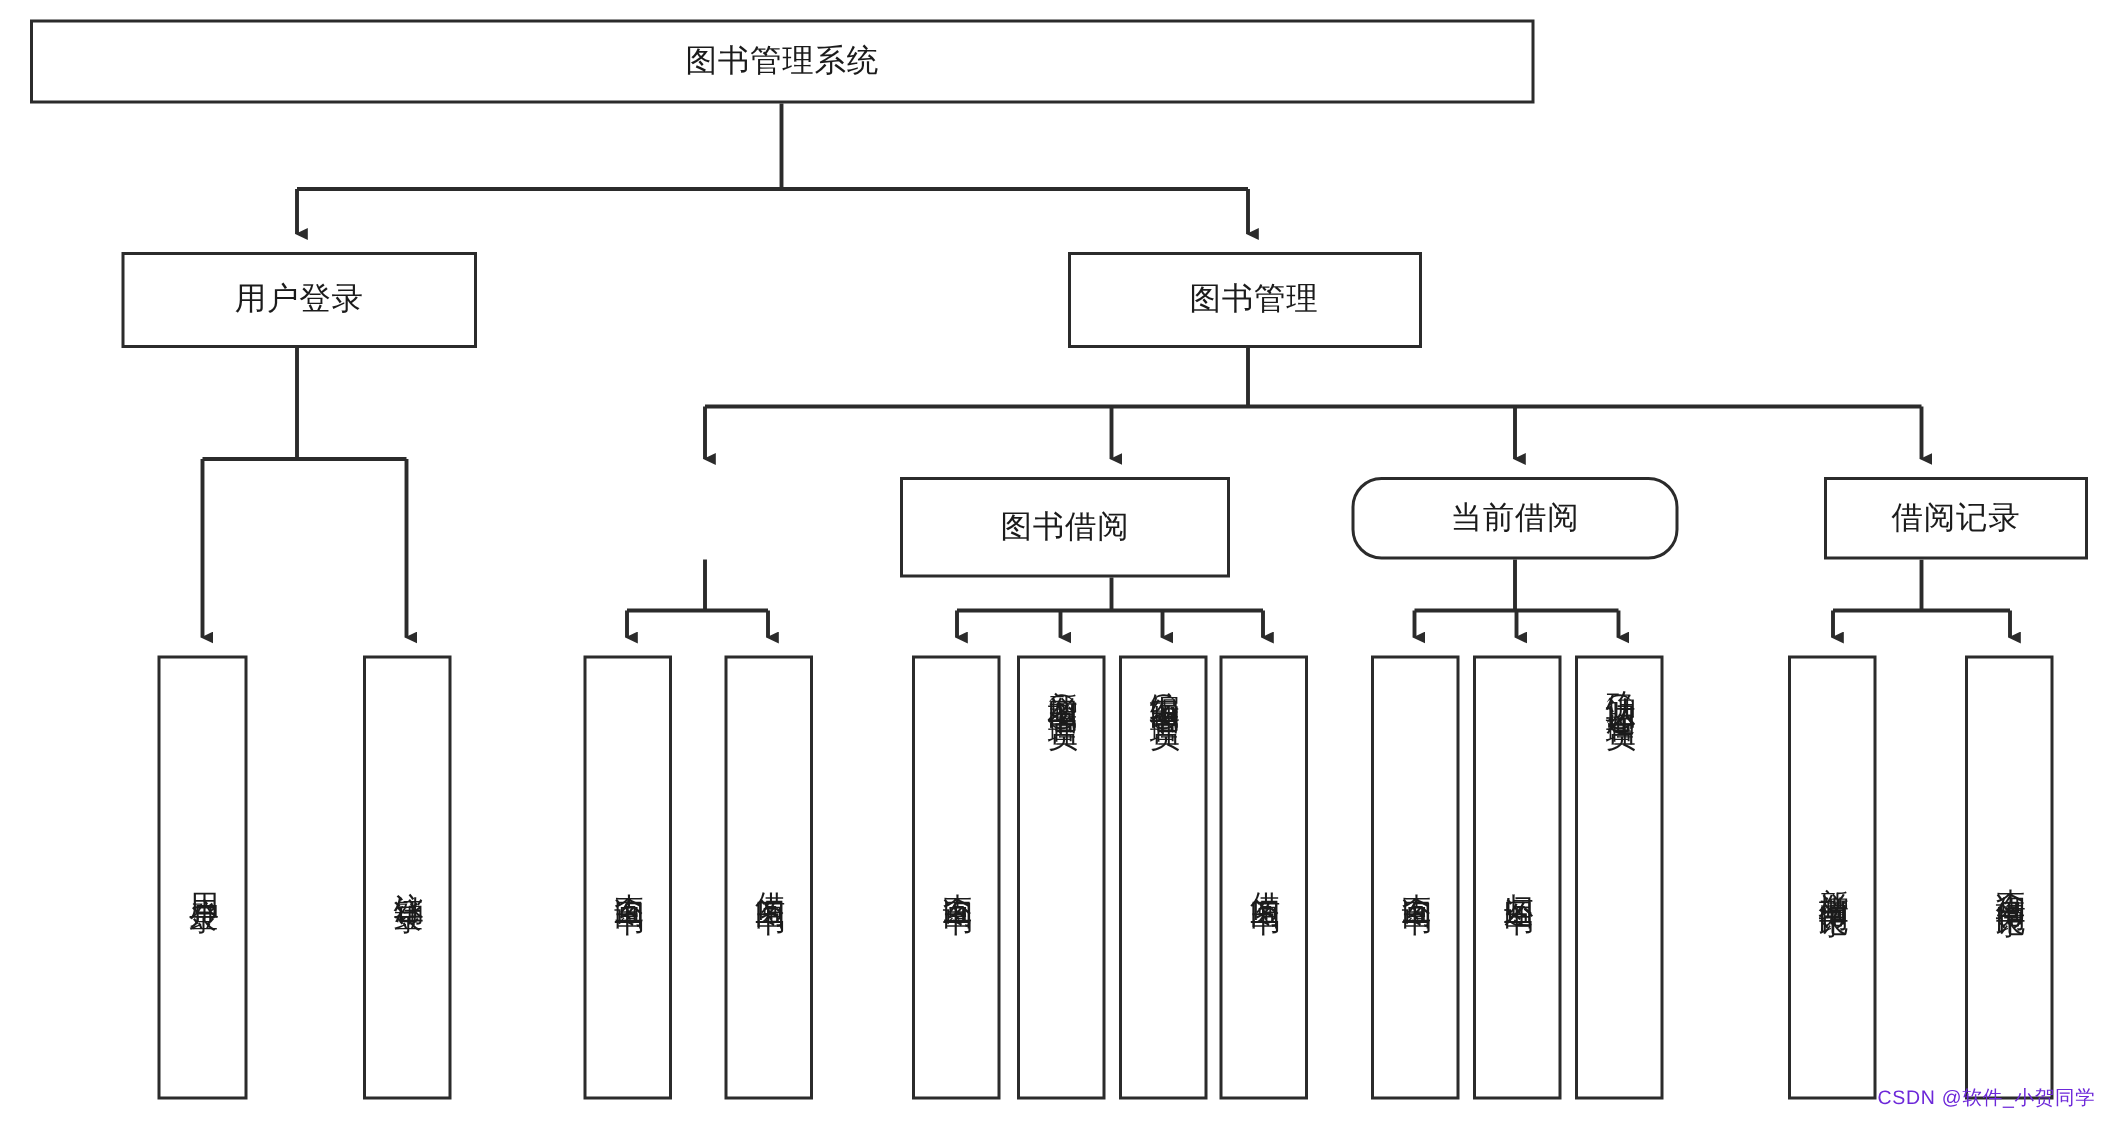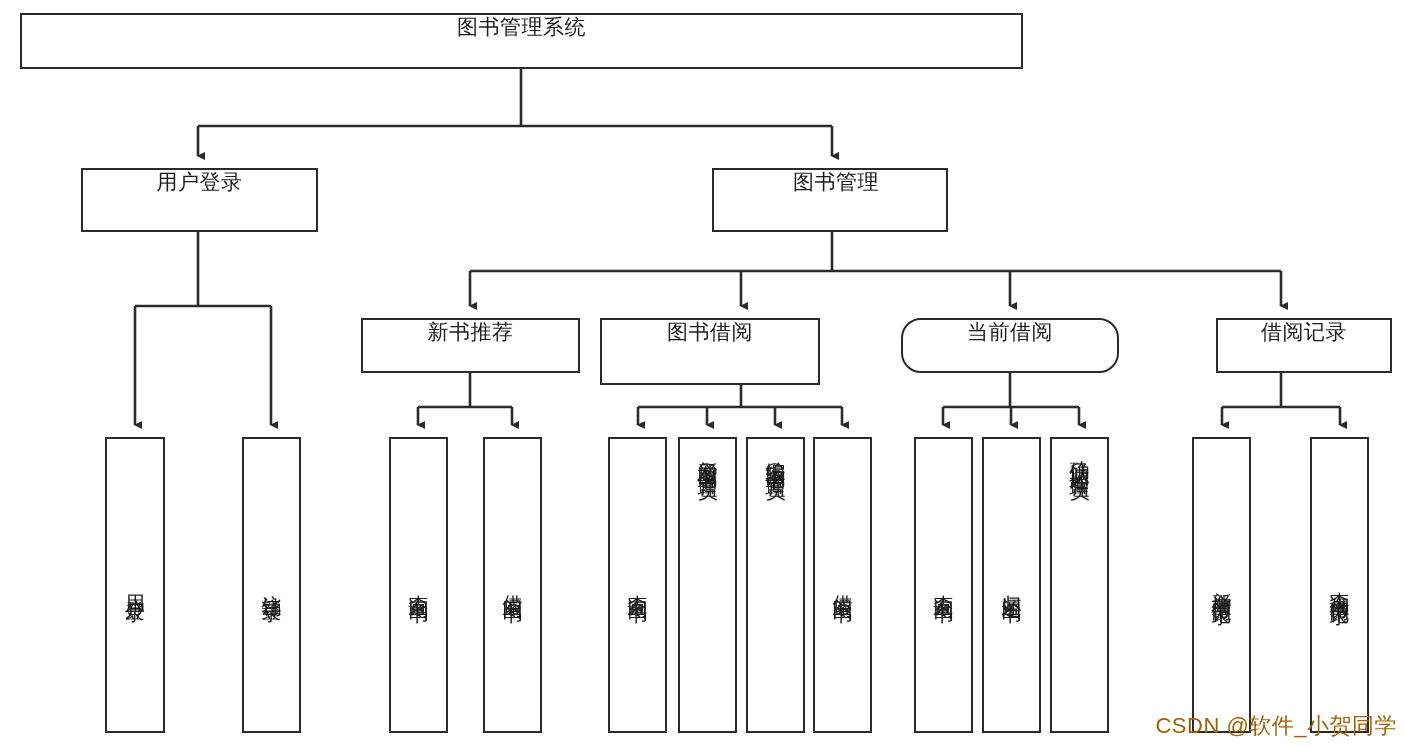--- a/index.html
+++ b/index.html
@@ -26,21 +26,21 @@
     top: 0;
     width: 1405px;
     height: 747px;
   }
   .node-box {
     position: absolute;
     box-sizing: border-box;
     background: #ffffff;
     border: 2px solid #2b2b2b;
     display: flex;
-    align-items: flex-start;
+    align-items: center;
     justify-content: center;
     overflow: hidden;
   }
   .node-label-h {
     font-size: 21px;
     color: #1b1b1b;
     line-height: 1.1;
     white-space: nowrap;
     letter-spacing: 0.5px;
   }
@@ -60,22 +60,22 @@
     padding-top: 6px;
   }
   .leaf-box.center-v {
     align-items: center;
     padding-top: 0;
   }
   .watermark {
     position: absolute;
     right: 8px;
     bottom: 6px;
-    font-size: 22px;
-    color: #a16207;
+    font-size: 13px;
+    color: #6d28d9;
     white-space: nowrap;
     letter-spacing: 0.5px;
     pointer-events: none;
   }
 </style>
 </head>
 <body>
 
 <div id="diagram-root">
 
@@ -133,23 +133,20 @@
     <span class="node-label-h">图书管理系统</span>
   </div>
 
   <div class="node-box" style="left:81px; top:168px; width:237px; height:64px;">
     <span class="node-label-h">用户登录</span>
   </div>
   <div class="node-box" style="left:712px; top:168px; width:236px; height:64px;padding-left:12px;">
     <span class="node-label-h">图书管理</span>
   </div>
 
-  <div class="node-box" style="left:361px; top:318px; width:219px; height:55px;">
-    <span class="node-label-h">新书推荐</span>
-  </div>
   <div class="node-box" style="left:600px; top:318px; width:220px; height:67px;">
     <span class="node-label-h">图书借阅</span>
   </div>
   <div class="node-box" style="left:901px; top:318px; width:218px; height:55px;border-radius:20px;">
     <span class="node-label-h">当前借阅</span>
   </div>
   <div class="node-box" style="left:1216px; top:318px; width:176px; height:55px;">
     <span class="node-label-h">借阅记录</span>
   </div>
 

